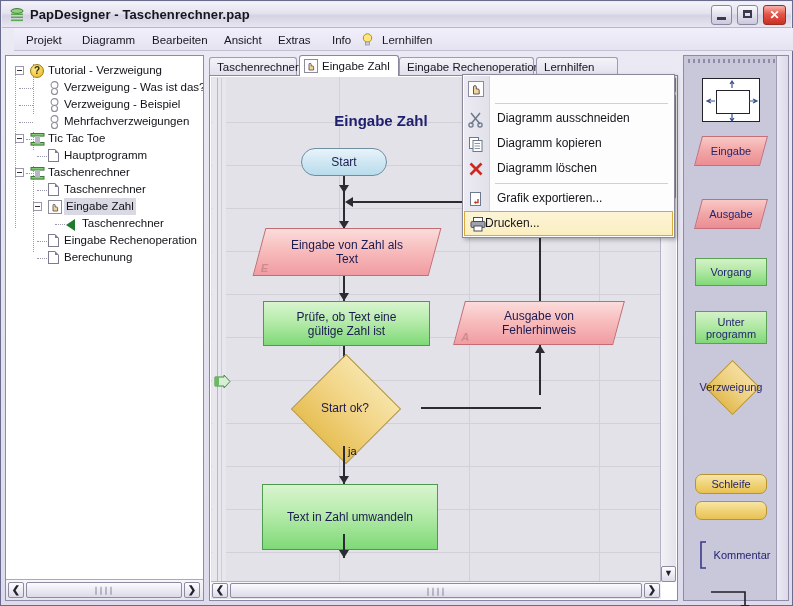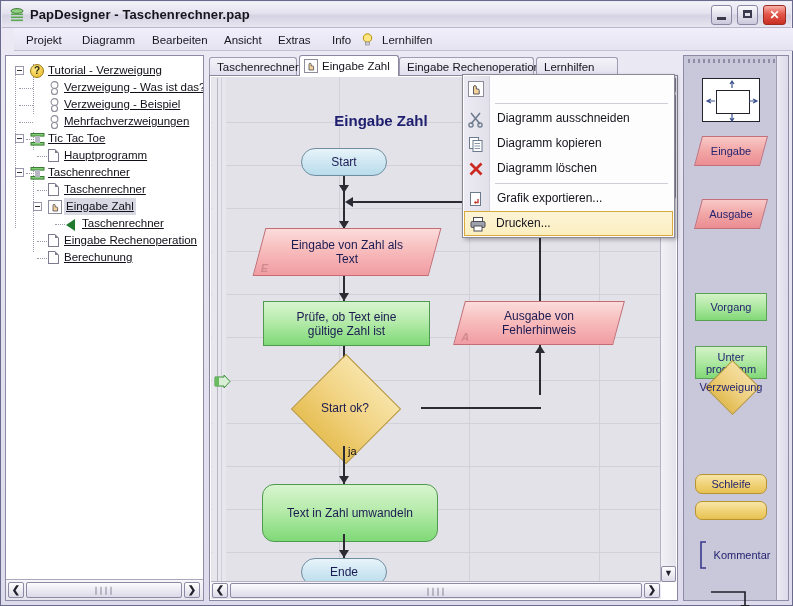--- a/index.html
+++ b/index.html
@@ -75,21 +75,21 @@
   }
   .treepanel .inner{
     position:absolute;left:0;top:0;right:0;bottom:22px;overflow:hidden;
     background:#fff;
   }
   .tree{position:relative;padding:6px 0 0 4px;}
   .trow{
     position:relative;height:17px;line-height:17px;white-space:nowrap;
     font-size:11.5px;color:#101018;cursor:default;
   }
-  .trow .lbl{position:absolute;white-space:nowrap;text-decoration:underline;}
+  .trow .lbl{position:absolute;white-space:nowrap;}
   .trow.sel .lbl{background:#d9d9e4;padding:0 2px;}
   .exp{
     position:absolute;width:9px;height:9px;border:1px solid #9a97ad;background:#fff;
     top:4px;box-sizing:border-box;
   }
   .exp:before{
     content:"";position:absolute;left:1px;top:3px;width:5px;height:1px;background:#30303e;
   }
   .vline{position:absolute;width:1px;border-left:1px dotted #9b98ad;}
   .hline{position:absolute;height:1px;border-top:1px dotted #9b98ad;}
@@ -265,21 +265,21 @@
     background:linear-gradient(to right,#eceaf2,#e2e0e9);
     border-right:1px solid #d3d1dc;
   }
   .ctx-item{
     position:relative;height:25px;line-height:25px;padding-left:34px;
     font-size:12px;color:#14141c;white-space:nowrap;cursor:default;z-index:2;
   }
   .ctx-item.hl{
     background:linear-gradient(to bottom,#fdf4d6,#fbeec0);
     border:1px solid #d9a93c;height:25px;line-height:23px;
-    margin:0 1px;padding-left:31px;box-sizing:border-box;
+    margin:0 1px;padding-left:20px;box-sizing:border-box;
   }
   .ctx-sep{
     position:relative;height:1px;margin:2px 6px 2px 32px;background:#d0cedb;z-index:2;
   }
   .ctx-ico{
     position:absolute;left:4px;top:50%;transform:translateY(-50%);
     width:18px;height:18px;z-index:3;
   }
   
   .palette{
@@ -304,21 +304,20 @@
     font-size:11px;color:#242470;line-height:12px;white-space:pre-line;text-align:center;
   }
   .pal-io{
     background:linear-gradient(to bottom,#f8c9c7 0%,#f2a6a6 50%,#eb8d93 100%);
     border:1px solid #c4707a;transform:skewX(-15deg);
   }
   .pal-io .pal-lbl{transform:translateY(-50%) skewX(15deg);}
   .pal-proc{
     background:linear-gradient(to bottom,#d4f2c8 0%,#aee8a2 50%,#81d877 100%);
     border:1px solid #5aa055;
-    margin-top:35px;
   }
   .pal-dec{
     background:linear-gradient(to bottom,#f4dd9f 0%,#eed07f 50%,#e2bb52 100%);
     border:1px solid #b89430;transform:rotate(45deg);
   }
   .pal-loop{
     background:linear-gradient(to bottom,#f8e6a8 0%,#f0d378 50%,#e8c152 100%);
     border:1px solid #b89430;border-radius:7px;
   }
   .pal-frame{
@@ -581,29 +580,26 @@
           <div class="dec" style="position:absolute;left:38px;top:0px;width:76px;height:76px;"></div>
           <div class="dec-lbl">Start ok?</div>
         </div>
 
         <div class="conn" style="left:210px;top:330px;width:120px;height:2px;"></div>
 
         <div class="conn" style="left:132px;top:369px;width:2px;height:38px;"></div>
         <div class="arrowdn" style="left:128px;top:399px;"></div>
         <div class="edgelbl" style="left:137px;top:368px;">ja</div>
 
-        <div class="shape proc" style="left:51px;top:407px;width:176px;height:58px;border-radius:12px;">
+        <div class="shape proc" style="left:51px;top:407px;width:176px;height:66px;">
           <div class="sh-label">Text in Zahl umwandeln</div>
         </div>
         <div class="conn" style="left:132px;top:457px;width:2px;height:24px;"></div>
         <div class="arrowdn" style="left:128px;top:473px;"></div>
 
-        <div class="shape term" style="left:90px;top:481px;width:86px;height:28px;">
-          <div class="sh-label">Ende</div>
-        </div>
       </div>
 
       <div class="vscroll">
         <span class="vs-btn" style="top:0px">▲</span>
         <span class="vs-thumb" style="top:17px;height:105px;"></span>
         <span class="vs-btn" style="top:489px">▼</span>
       </div>
 
       <div class="hscroll">
         <span class="hs-btn" style="left:1px">❮</span>

